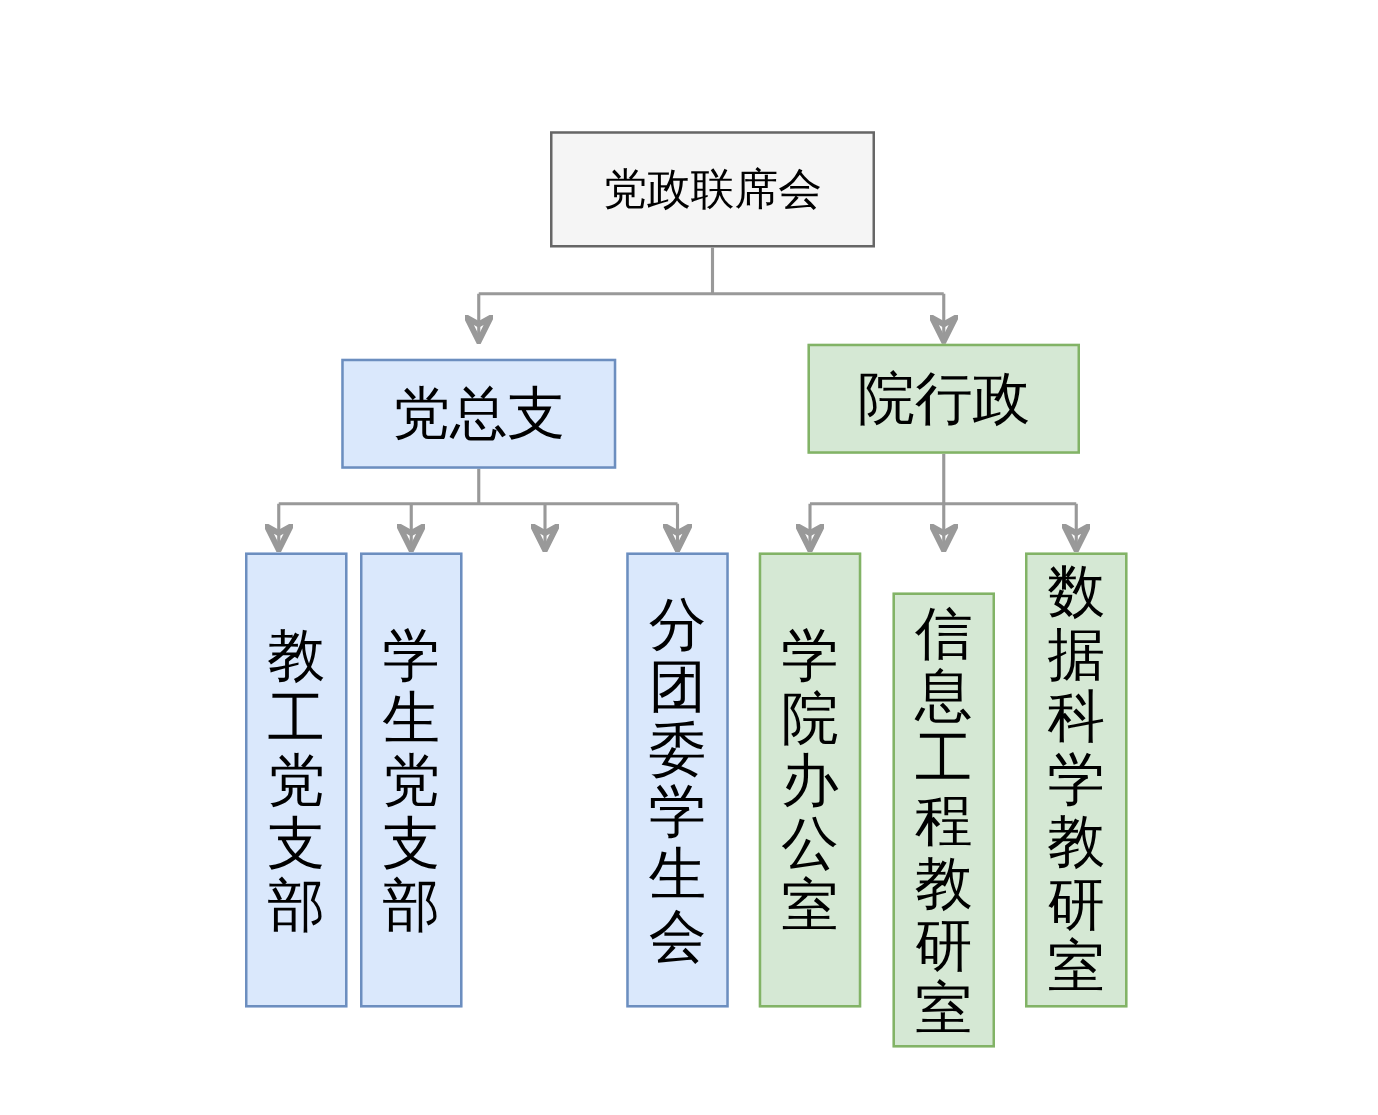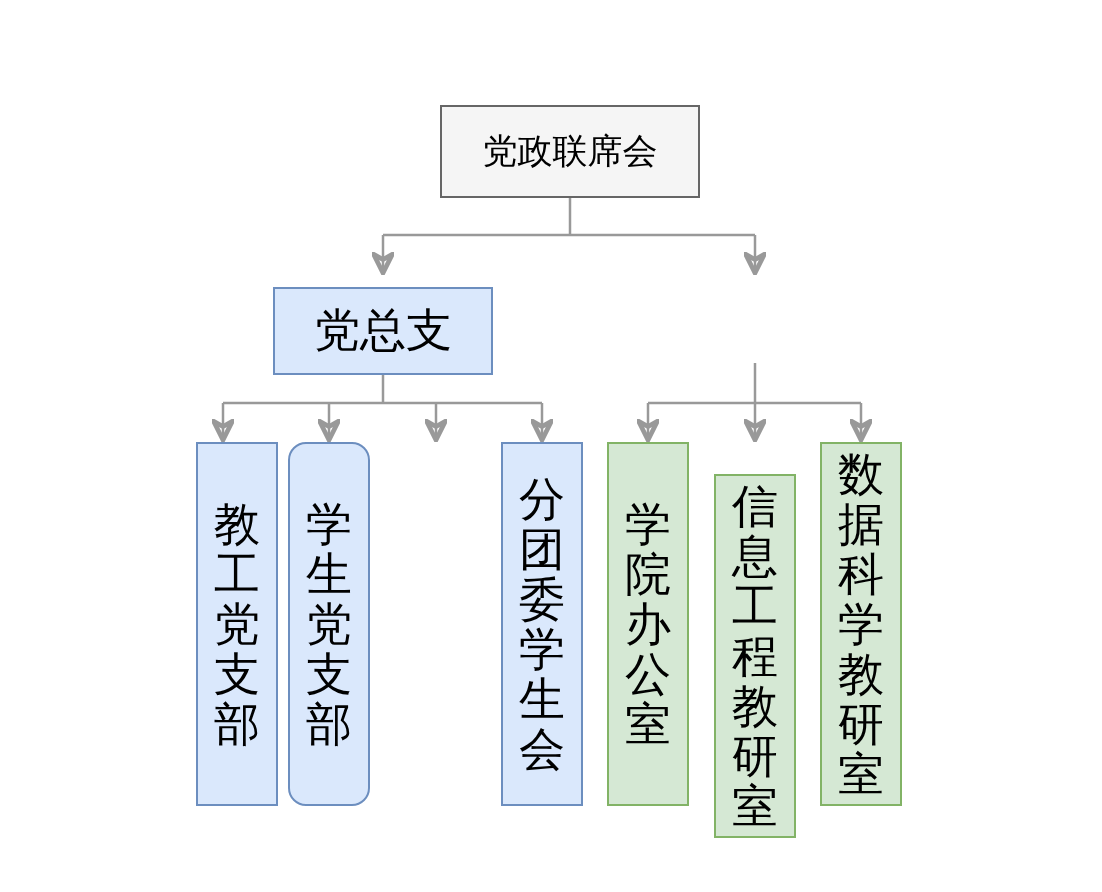--- a/index.html
+++ b/index.html
@@ -108,34 +108,37 @@
     </g>
   </svg>
 
   <div class="node root-node" style="left:440px; top:105px; width:260px; height:93px;justify-content:center;">
     <span class="label">党政联席会</span>
   </div>
 
   <div class="node branch-node blue" style="left:273px; top:275px; width:220px; height:88px;margin-top:12px;">
     <span class="label">党总支</span>
   </div>
+  <div class="node branch-node green" style="left:646px; top:275px; width:218px; height:88px;">
+    <span class="label">院行政</span>
+  </div>
 
   <div class="node leaf blue" style="left:196px;">
     <span class="vtext">教工党支部</span>
   </div>
-  <div class="node leaf blue" style="left:288px;border-radius:18px;">
+  <div class="node leaf blue" style="left:288px;">
     <span class="vtext">学生党支部</span>
   </div>
   <div class="node leaf green" style="left:607px;">
     <span class="vtext">学院办公室</span>
   </div>
 
   <div class="node leaf blue" style="left:501px;">
     <span class="vtext">分团委学生会</span>
   </div>
   <div class="node leaf green" style="left:714px;margin-top:32px;">
     <span class="vtext">信息工程教研室</span>
   </div>
-  <div class="node leaf green" style="left:820px;">
+  <div class="node leaf green" style="left:820px;font-family:Liberation Serif, serif;">
     <span class="vtext">数据科学教研室</span>
   </div>
 
 </div>
 
 </body></html>

